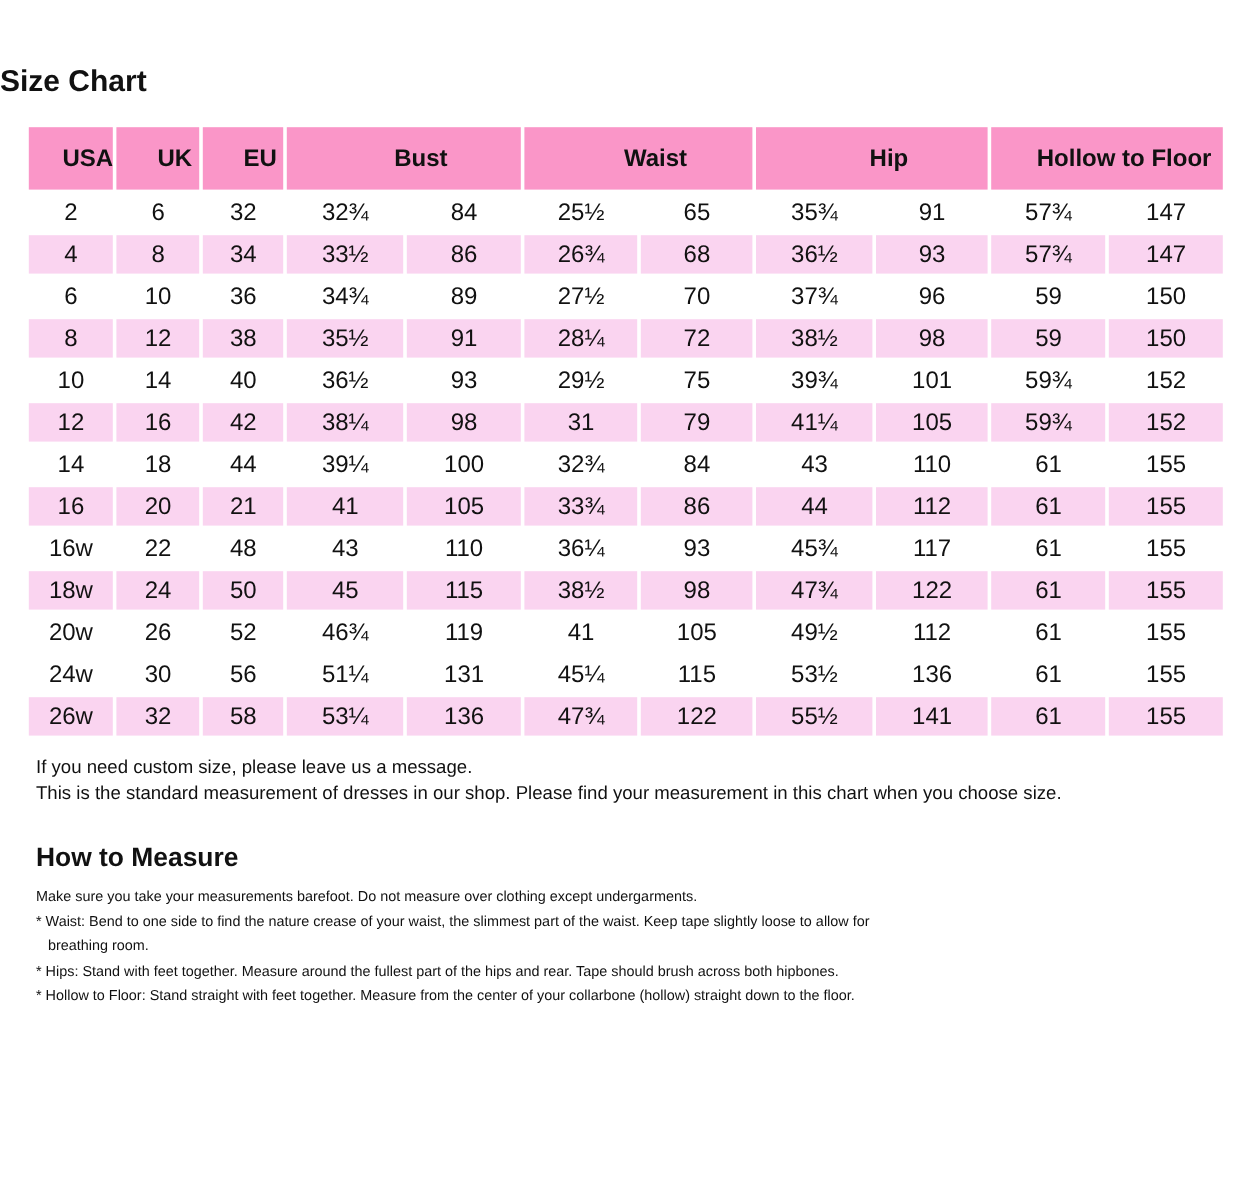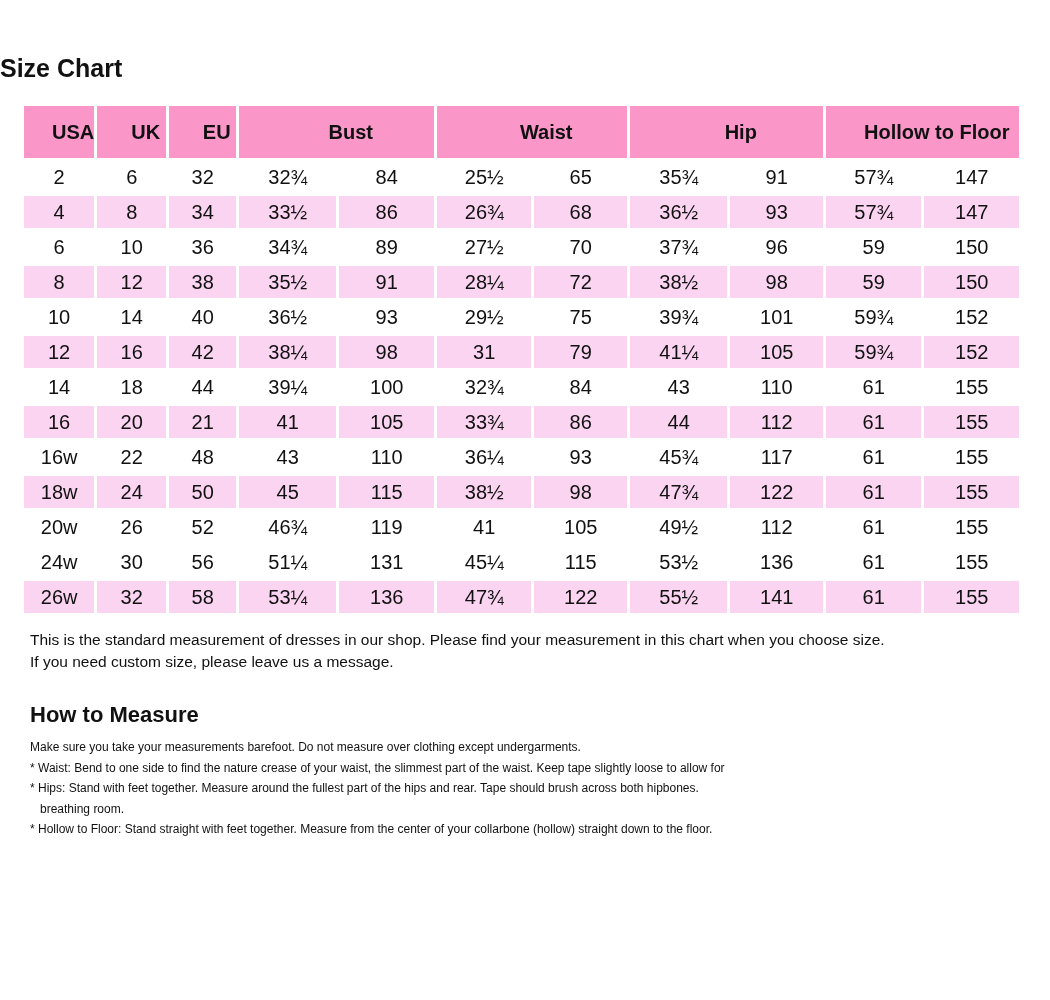--- a/index.html
+++ b/index.html
@@ -264,27 +264,27 @@
           <td>122</td>
           <td>55½</td>
           <td>141</td>
           <td>61</td>
           <td>155</td>
         </tr>
       </tbody>
   </table>
 
   <div class="notes">
+    <div>If you need custom size, please leave us a message.</div>
     <div>This is the standard measurement of dresses in our shop. Please find your measurement in this chart when you choose size.</div>
-    <div>If you need custom size, please leave us a message.</div>
   </div>
 
   <h2 class="how-to-measure-title">How to Measure</h2>
 
   <div class="instructions">
     <div class="instr-line">Make sure you take your measurements barefoot. Do not measure over clothing except undergarments.</div>
     <div class="instr-line">* Waist: Bend to one side to find the nature crease of your waist, the slimmest part of the waist. Keep tape slightly loose to allow for</div>
+    <div class="instr-line">   breathing room.</div>
     <div class="instr-line">* Hips: Stand with feet together. Measure around the fullest part of the hips and rear. Tape should brush across both hipbones.</div>
-    <div class="instr-line">   breathing room.</div>
     <div class="instr-line">* Hollow to Floor: Stand straight with feet together. Measure from the center of your collarbone (hollow) straight down to the floor.</div>
   </div>
 
 </div>
 
 </body></html>

